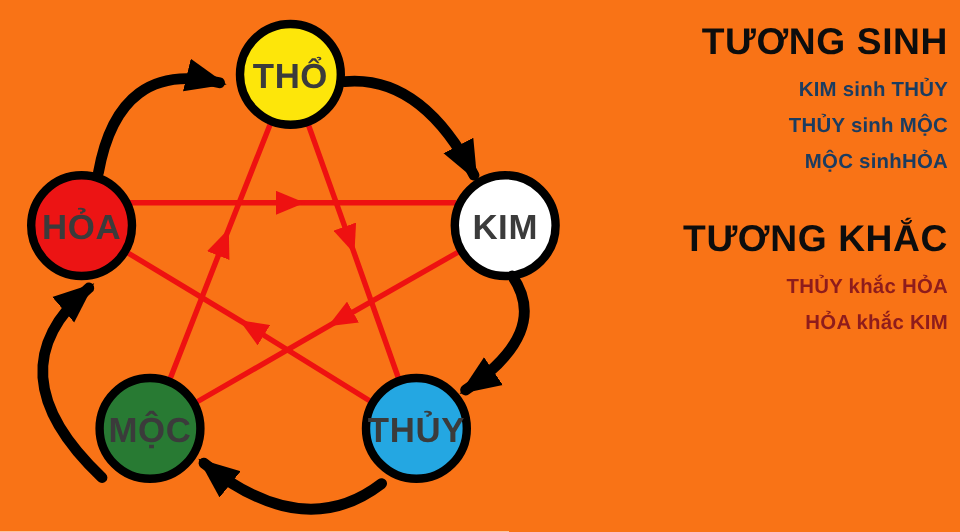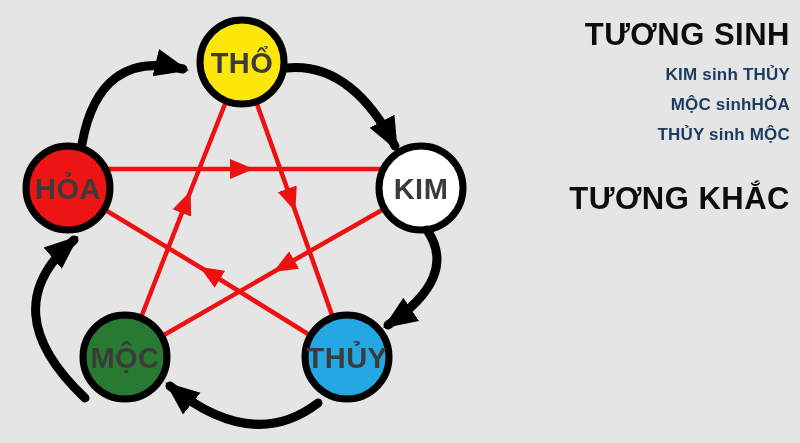--- a/index.html
+++ b/index.html
@@ -1,17 +1,17 @@
 <!DOCTYPE html>
 <html><head>
 <meta charset="utf-8">
 <style>
   html,body{margin:0;padding:0;background:#ffffff;}
   .stage{
-    position:relative;width:800px;height:443px;background:#e5e5e5;overflow:hidden;
+    position:relative;width:800px;height:443px;background:#f97316;overflow:hidden;
     font-family:"Liberation Sans","DejaVu Sans",sans-serif;
   }
   .diagram-wrap{position:absolute;left:0;top:0;width:480px;height:443px;}
   svg{display:block;}
   .node-circle{stroke:#000000;stroke-width:7px;}
   .node-label{
     font-family:"Liberation Sans","DejaVu Sans",sans-serif;
     font-weight:bold;font-size:29px;fill:#3b3b3b;
     text-anchor:middle;letter-spacing:0.5px;
   }
@@ -80,22 +80,24 @@
         <text class="node-label" x="125" y="368" fill="#3b3b3b">MỘC</text>
         <text class="node-label" x="68" y="199" fill="#3b3b3b">HỎA</text>
       </g>
     </svg>
   </div>
 
   <div class="panel">
     <div class="panel-title">TƯƠNG SINH</div>
     <div class="rel-list">
       <div class="rel-line sinh">KIM sinh THỦY</div>
+      <div class="rel-line sinh">THỦY sinh MỘC</div>
       <div class="rel-line sinh">MỘC sinhHỎA</div>
-      <div class="rel-line sinh">THỦY sinh MỘC</div>
     </div>
 
     <div class="panel-title second">TƯƠNG KHẮC</div>
     <div class="rel-list">
+      <div class="rel-line khac">THỦY khắc HỎA</div>
+      <div class="rel-line khac">HỎA khắc KIM</div>
     </div>
   </div>
 
 </div>
 
 </body></html>

